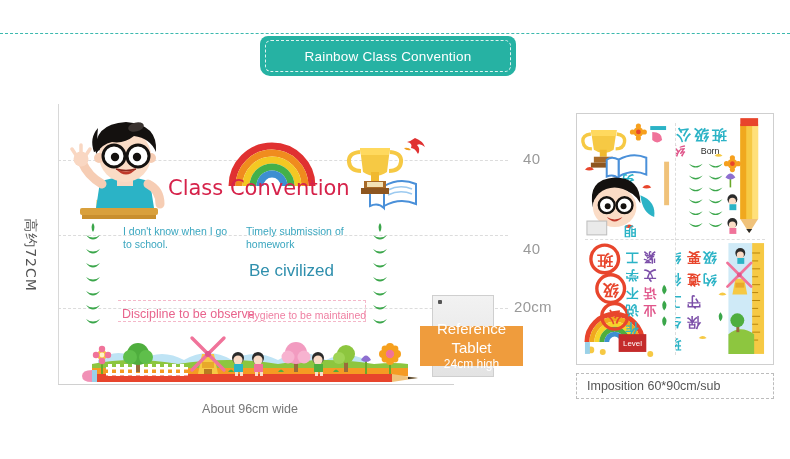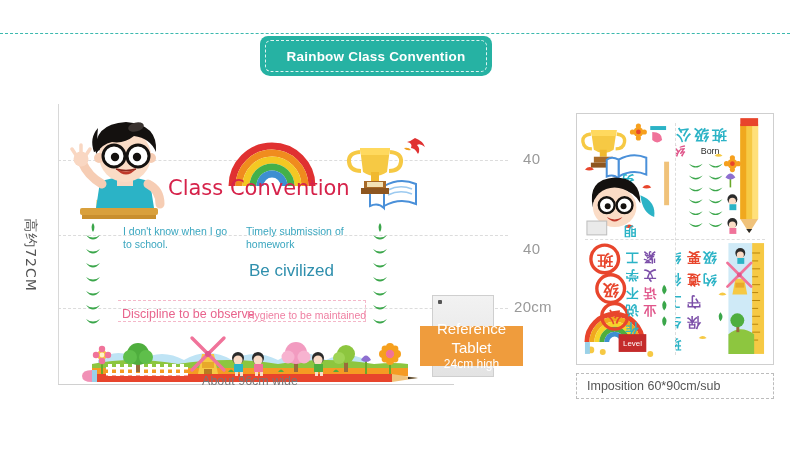--- a/index.html
+++ b/index.html
@@ -11,23 +11,23 @@
   }
   #stage { position:absolute; inset:0; }
 
   
   .top-rule {
     position:absolute; left:0; top:33px; width:790px; height:0;
     border-top:1px dashed #3cb9ae;
   }
   
   .banner {
-    position:absolute; left:260px; top:36px; width:232px; height:40px;
+    position:absolute; left:260px; top:36px; width:256px; height:40px;
     background:#26b2a3; border-radius:8px 8px 10px 10px;
-    display:flex; align-items:center; justify-content:center; z-index:5;font-weight:bold;
+    display:flex; align-items:center; justify-content:center; z-index:5;
   }
   .banner-inner {
     position:absolute; left:5px; top:4px; right:5px; bottom:4px;
     border:1px dashed rgba(255,255,255,.85); border-radius:6px;
   }
   .banner-text {
     position:relative; color:#ffffff; font-size:13.5px; letter-spacing:.2px;
   }
 
   
@@ -59,21 +59,21 @@
     display:flex; align-items:center; justify-content:center;
   }
   .vlabel span {
     transform:rotate(90deg); white-space:nowrap;
     font-size:14px; color:#555; letter-spacing:1px;
     font-family:"DejaVu Sans", sans-serif;
   }
 
   
   .wcap {
-    position:absolute; left:150px; top:374px; width:200px;
+    position:absolute; left:150px; top:402px; width:200px;
     text-align:center; font-size:12.5px; color:#777;
   }
 
   
   .boy { position:absolute; left:70px; top:112px; width:110px; height:112px; }
 
   
   .rainbow { position:absolute; left:228px; top:140px; width:88px; height:46px; }
 
   

